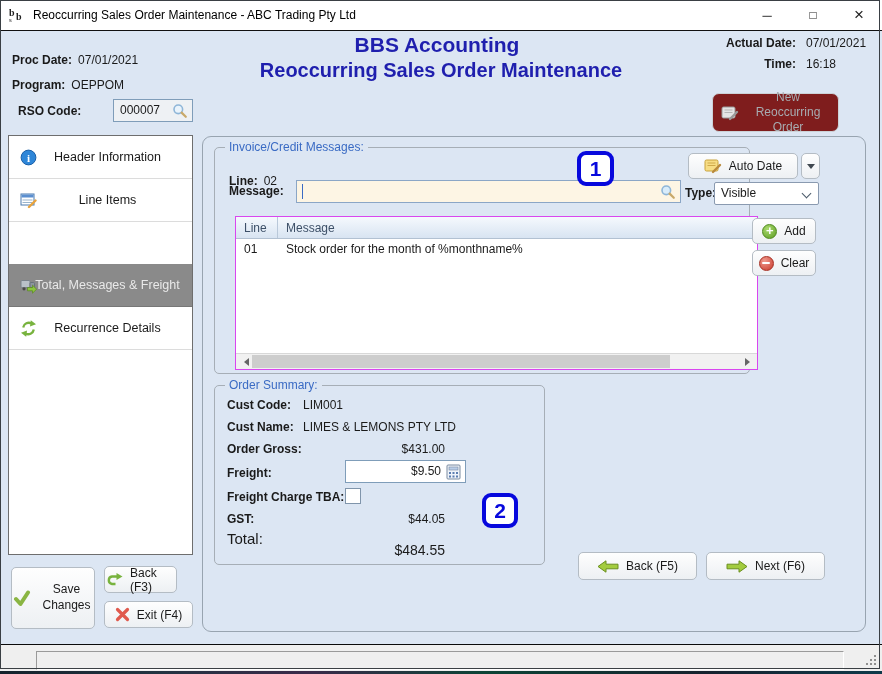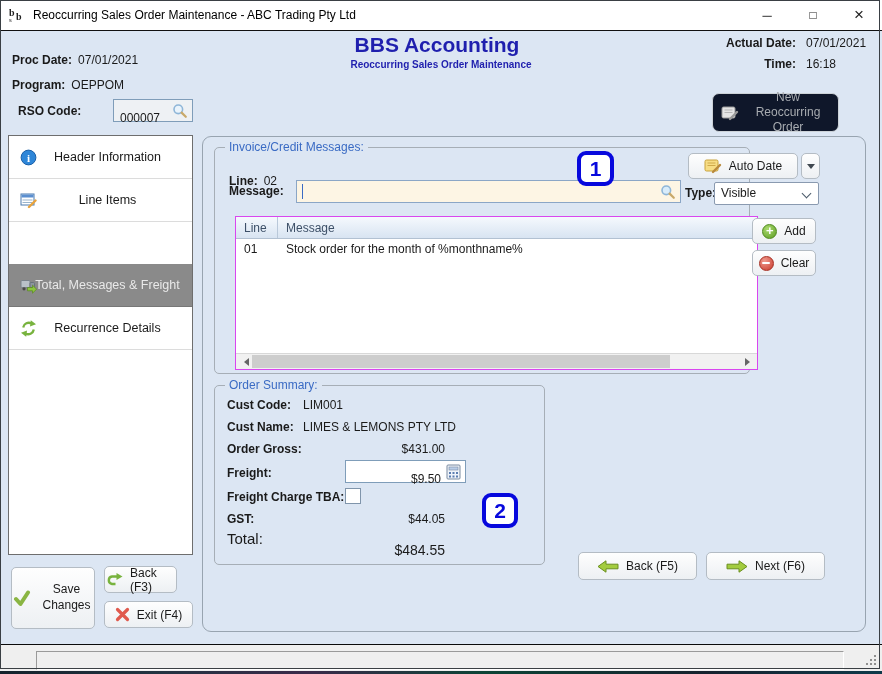--- a/index.html
+++ b/index.html
@@ -15,31 +15,31 @@
   .title-text{margin-left:7px;font-size:12px;color:#000;}
   .win-controls{margin-left:auto;display:flex;height:100%;}
   .win-btn{width:46px;height:100%;display:flex;align-items:center;justify-content:center;font-size:13px;color:#222;}
   .win-btn.max{font-size:12px;}
 
   
   .kv{position:absolute;white-space:nowrap;margin-top:17px;}
   .lbl{font-weight:bold;}
   .kv .val{margin-left:6px;}
   .app-title{position:absolute;left:0;top:33px;width:874px;text-align:center;font-size:21px;font-weight:bold;color:#1f1fae;}
-  .screen-title{position:absolute;left:0;top:59px;width:882px;text-align:center;font-size:10px;font-weight:bold;color:#1f1fae;}
+  .screen-title{position:absolute;left:0;top:59px;width:882px;text-align:center;font-size:20px;font-weight:bold;color:#1f1fae;}
   .hdr-right{position:absolute;right:10px;top:36px;display:grid;grid-template-columns:auto 66px;column-gap:10px;row-gap:7px;}
   .hdr-right .lbl{text-align:right;}
   .hdr-right .val{text-align:left;}
 
   
-  .tbox{position:absolute;background:#fff;border:1px solid #7f9db9;height:23px;line-height:21px;padding:8px 6px;}
+  .tbox{position:absolute;background:#fff;border:1px solid #7f9db9;height:23px;line-height:21px;padding:0 6px;}
   .btn{position:absolute;display:flex;align-items:center;justify-content:center;gap:7px;
        background:linear-gradient(#fefefe,#edf0f3);border:1px solid #b4bcc4;border-radius:5px;
        font-size:12px;color:#1a1a1a;cursor:default;}
-  .btn.disabled{background:#0f172a;border-color:#ccd2d7;color:#a7abb0;}
+  .btn.disabled{background:#7f1d1d;border-color:#ccd2d7;color:#a7abb0;}
   .circle{display:inline-flex;width:15px;height:15px;border-radius:50%;align-items:center;justify-content:center;position:relative;flex:0 0 auto;}
   .circle.add{background:radial-gradient(circle at 35% 30%,#aadb6e,#5f9d26);border:1px solid #4e8a1c;}
   .circle.add::before{content:"+";color:#fff;font-weight:bold;font-size:13px;line-height:1;margin-top:-1px;}
   .circle.clear{background:radial-gradient(circle at 35% 30%,#f09a8e,#c8392b);border:1px solid #a72f22;}
   .circle.clear::before{content:"";width:8px;height:2.5px;background:#fff;border-radius:1px;}
   .chev{position:absolute;right:8px;top:7px;width:7px;height:7px;border-right:1.7px solid #4a5a6a;border-bottom:1.7px solid #4a5a6a;transform:rotate(45deg);}
   .tri-down{width:0;height:0;border:4px solid transparent;border-top:5px solid #404850;margin-top:5px;}
   .tri-left{width:0;height:0;border:4px solid transparent;border-right:5px solid #666;}
   .tri-right{width:0;height:0;border:4px solid transparent;border-left:5px solid #666;}
 

